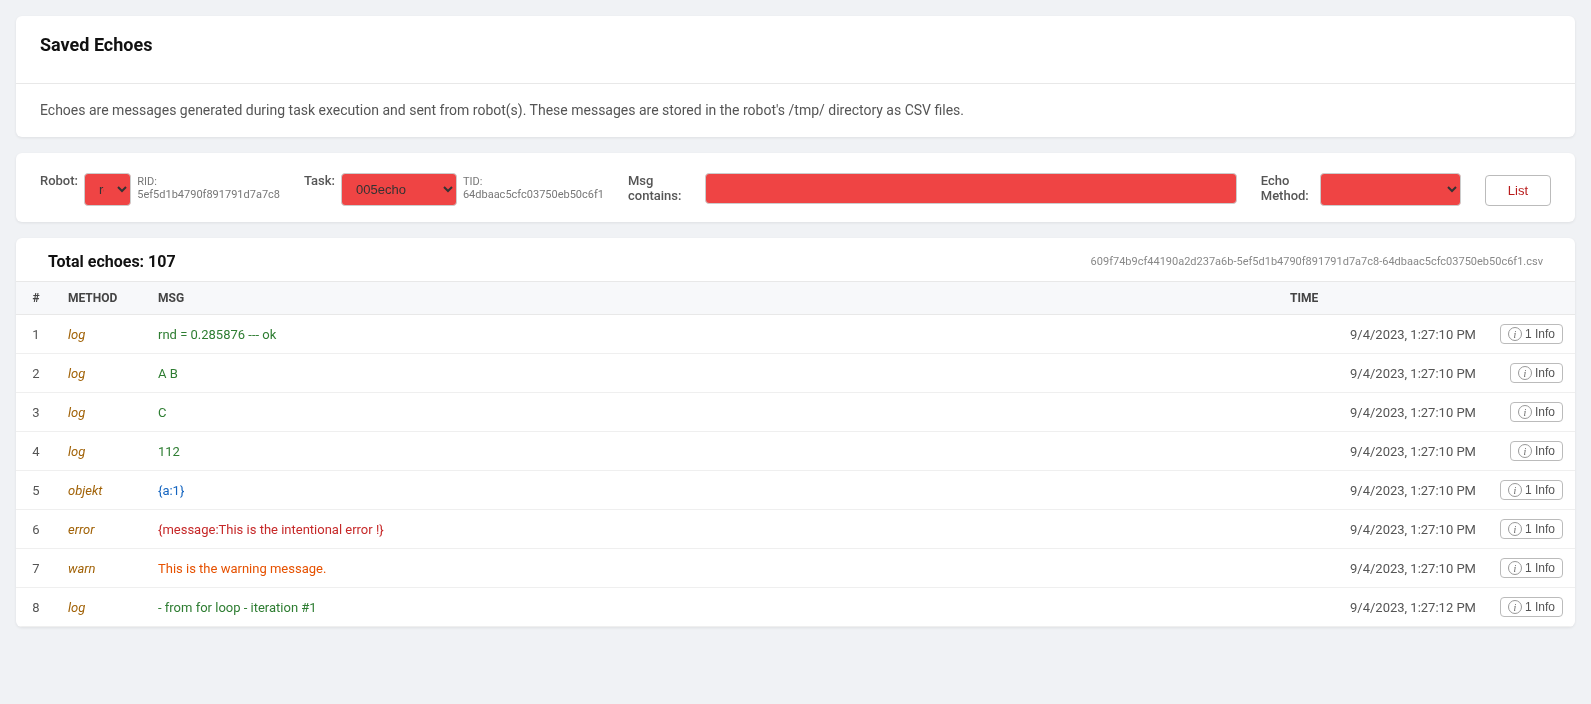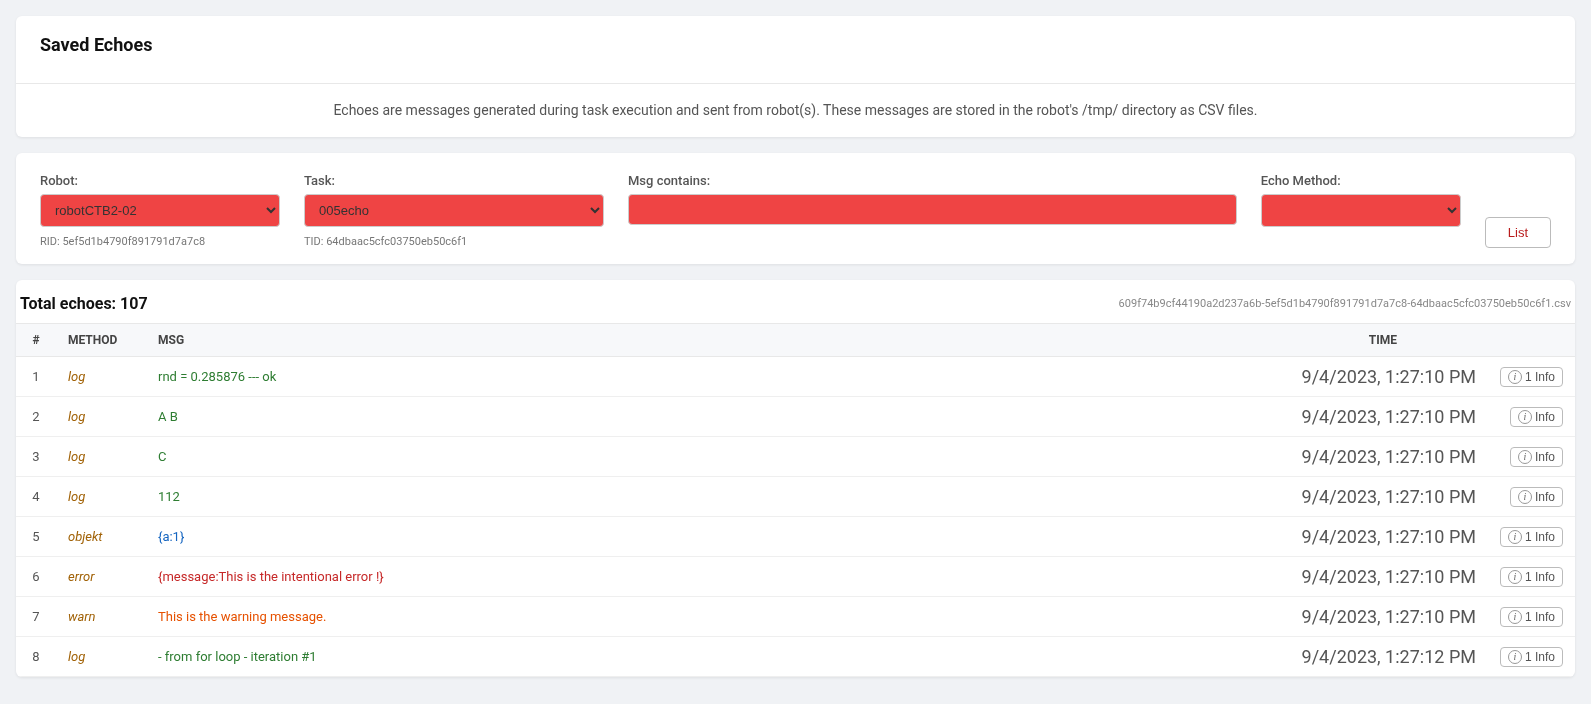--- a/index.html
+++ b/index.html
@@ -24,42 +24,40 @@
       padding: 18px 24px 28px;
       border-bottom: 1px solid #e8e8e8;
     }
     .card-header h1 {
       font-size: 18px;
       font-weight: 700;
       color: #111;
     }
     .card-body {
       padding: 16px 24px;
-      text-align: center;
     }
     .description-text {
       color: #555;
       font-size: 14px;
       line-height: 1.5;
     }
     .filters-card {
       background: #fff;
       border-radius: 6px;
       box-shadow: 0 1px 3px rgba(0,0,0,0.08);
       padding: 20px 24px 16px;
       margin-bottom: 16px;
     }
     .filters-row {
       display: flex;
       align-items: flex-start;
       gap: 24px;
     }
     .filter-group {
       display: flex;
-      flex-direction: column;
       gap: 6px;
     }
     .filter-group.robot { width: 240px; }
     .filter-group.task  { width: 300px; }
     .filter-group.echo-method { width: 200px; }
     .filter-group.msg-contains { flex: 1; }
     .filter-label {
       font-size: 13px;
       color: #555;
       font-weight: 500;
@@ -97,21 +95,21 @@
     .table-section {
       background: #fff;
       border-radius: 6px;
       box-shadow: 0 1px 3px rgba(0,0,0,0.08);
       overflow: hidden;
     }
     .table-header-row {
       display: flex;
       justify-content: space-between;
       align-items: center;
-      padding: 14px 4px 10px;
+      padding: 14px 32px 10px;
       text-align: center;
     }
     .total-echoes {
       font-size: 16px;
       font-weight: 700;
       color: #111;
     }
     .csv-link {
       font-size: 11px;
       color: #888;
@@ -129,34 +127,34 @@
     thead th {
       padding: 9px 12px;
       font-size: 12px;
       font-weight: 700;
       color: #444;
       text-align: left;
     }
     thead th.th-num { width: 40px; text-align: center; }
     thead th.th-method { width: 90px; }
     thead th.th-msg { }
-    thead th.th-time { width: 210px; text-align: center; }
+    thead th.th-time { width: 210px; text-align: left; }
     thead th.th-info { width: 70px; }
     tbody tr {
       border-bottom: 1px solid #efefef;
     }
     tbody td {
       padding: 9px 12px;
       font-size: 13px;
       vertical-align: middle;
     }
     td.td-num { text-align: center; color: #555; }
     td.td-method { color: #a16207; font-size: 13px; font-style: italic; }
     td.td-msg { }
-    td.td-time { text-align: right; color: #555; font-size: 18px; white-space: nowrap; }
+    td.td-time { text-align: right; color: #555; font-size: 13px; white-space: nowrap; }
     td.td-info { text-align: right; }
     .msg-green { color: #2e7d32; }
     .msg-blue  { color: #1565c0; }
     .msg-red   { color: #c62828; }
     .msg-orange{ color: #e65100; }
     .info-badge {
       display: inline-flex;
       align-items: center;
       gap: 3px;
       border: 1px solid #bbb;

